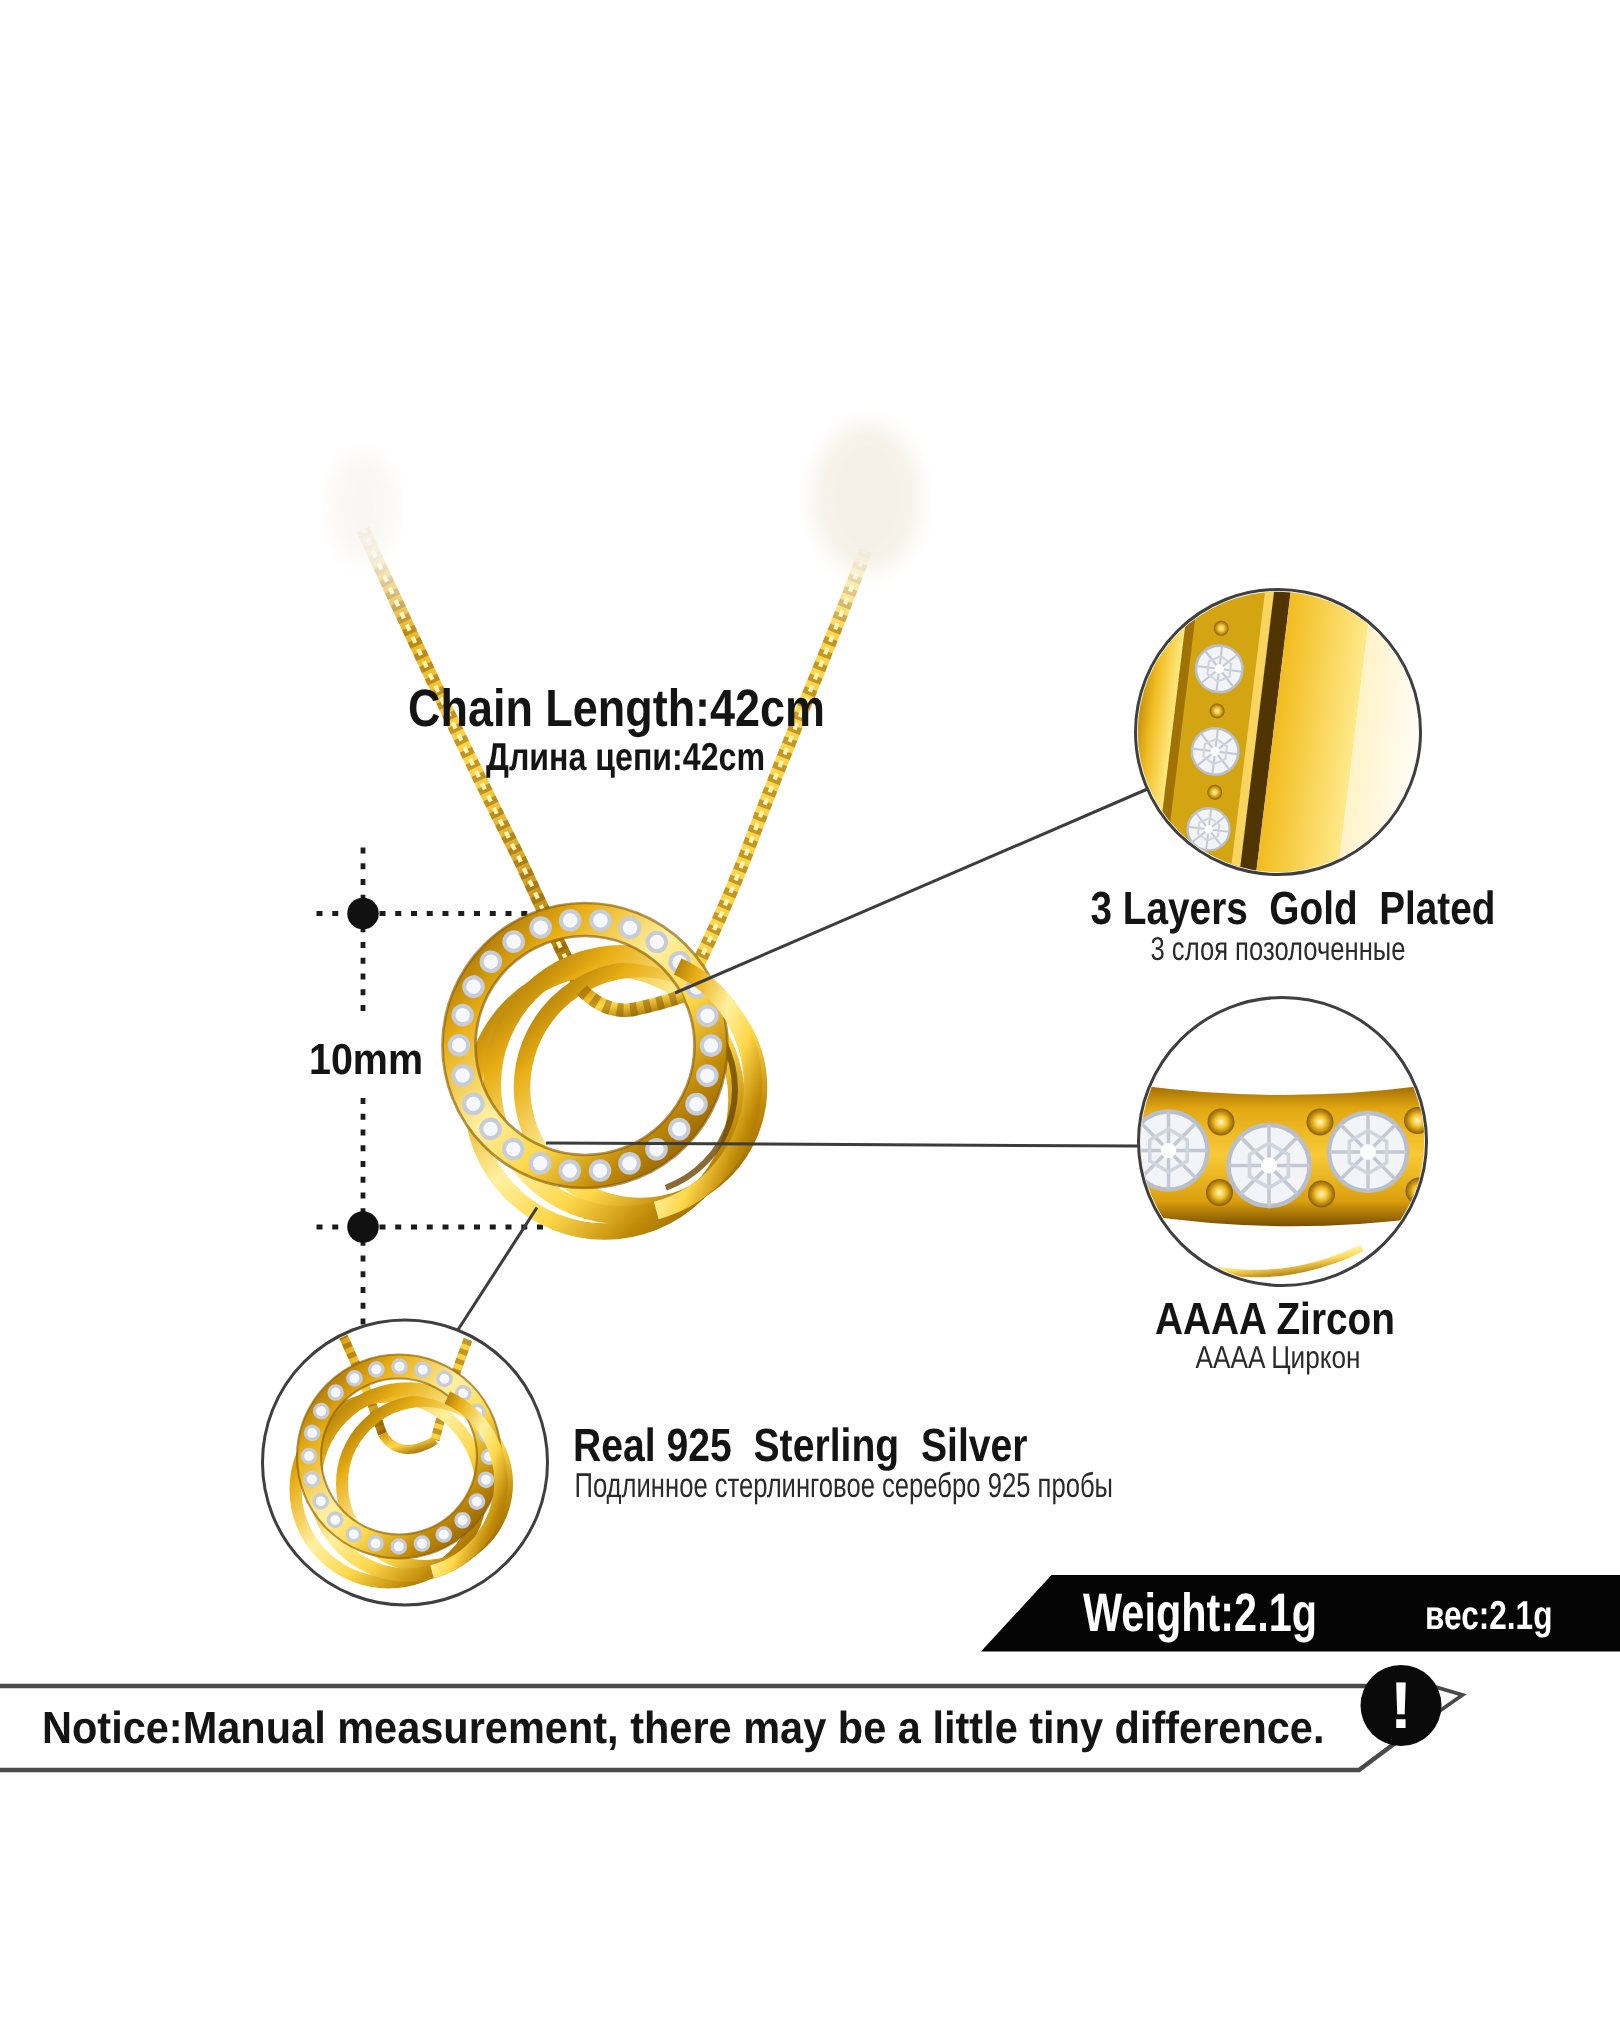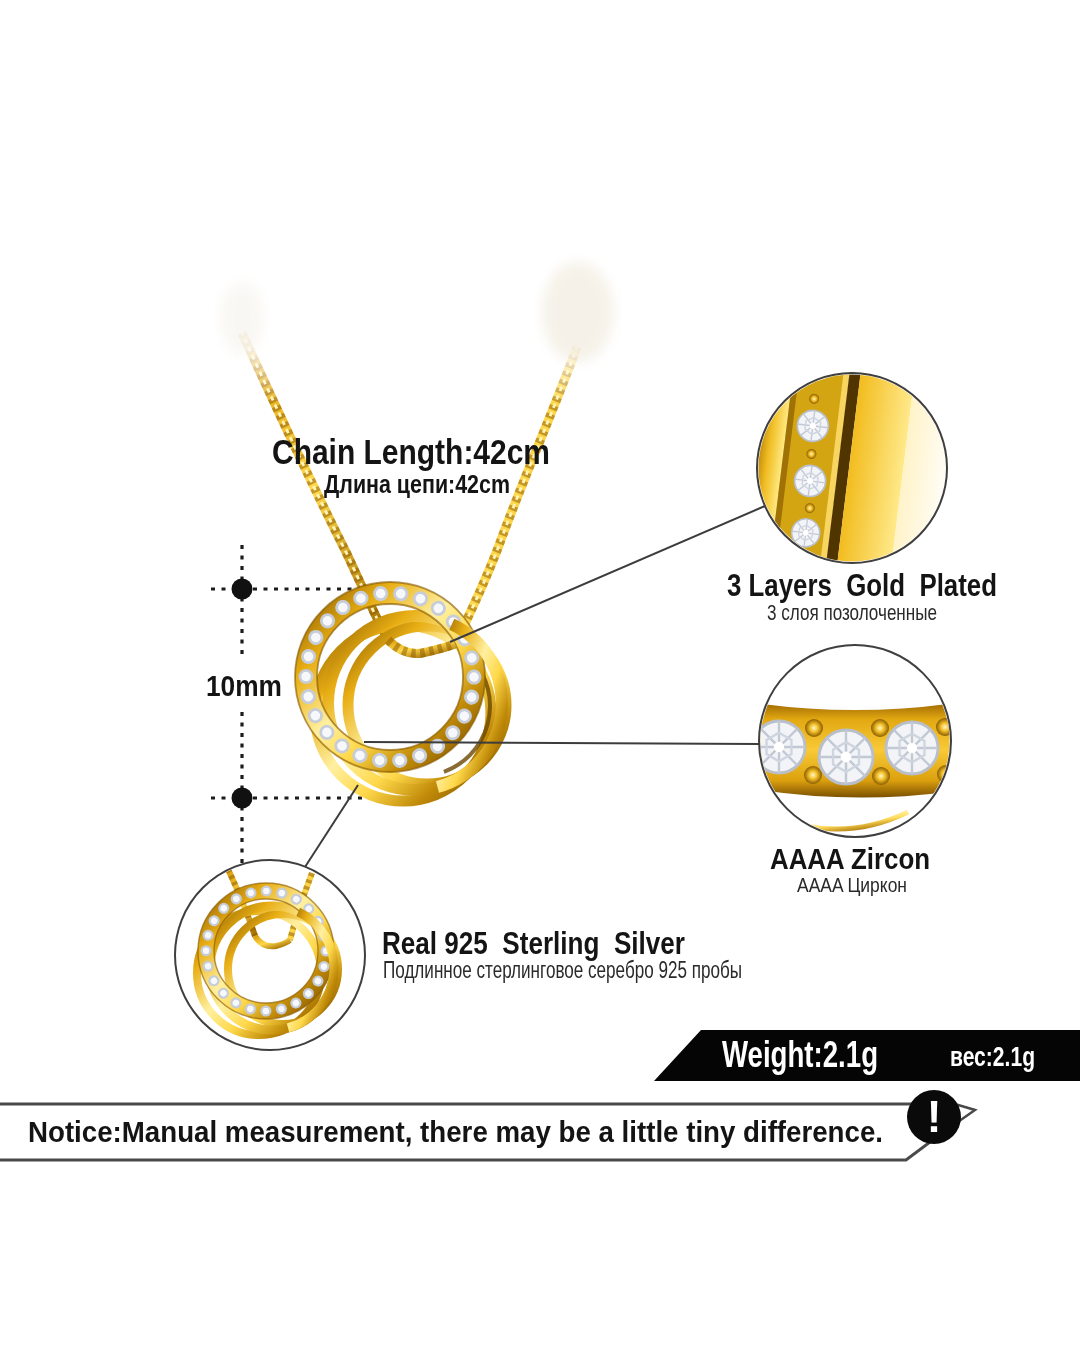--- a/index.html
+++ b/index.html
@@ -1,17 +1,17 @@
 <!DOCTYPE html>
 <html><head>
 <meta charset="utf-8">
 <style>
   html,body{margin:0;padding:0;background:#ffffff;}
   .stage{position:relative;width:1080px;height:1224px;background:#ffffff;overflow:hidden;
-         font-family:"Liberation Sans","DejaVu Sans",sans-serif;}
+         font-family:"Liberation Sans","DejaVu Sans",sans-serif;margin-top:20px;}
   svg text{font-family:"Liberation Sans","DejaVu Sans",sans-serif;}
 </style>
 </head>
 <body>
 
 <div class="stage">
 <svg width="1080" height="1350" viewBox="0 0 1080 1350" xmlns="http://www.w3.org/2000/svg">
   <defs>
     <linearGradient id="ringGold" x1="0" y1="0" x2="1" y2="1">
       <stop offset="0" stop-color="#8a5a00"></stop>

